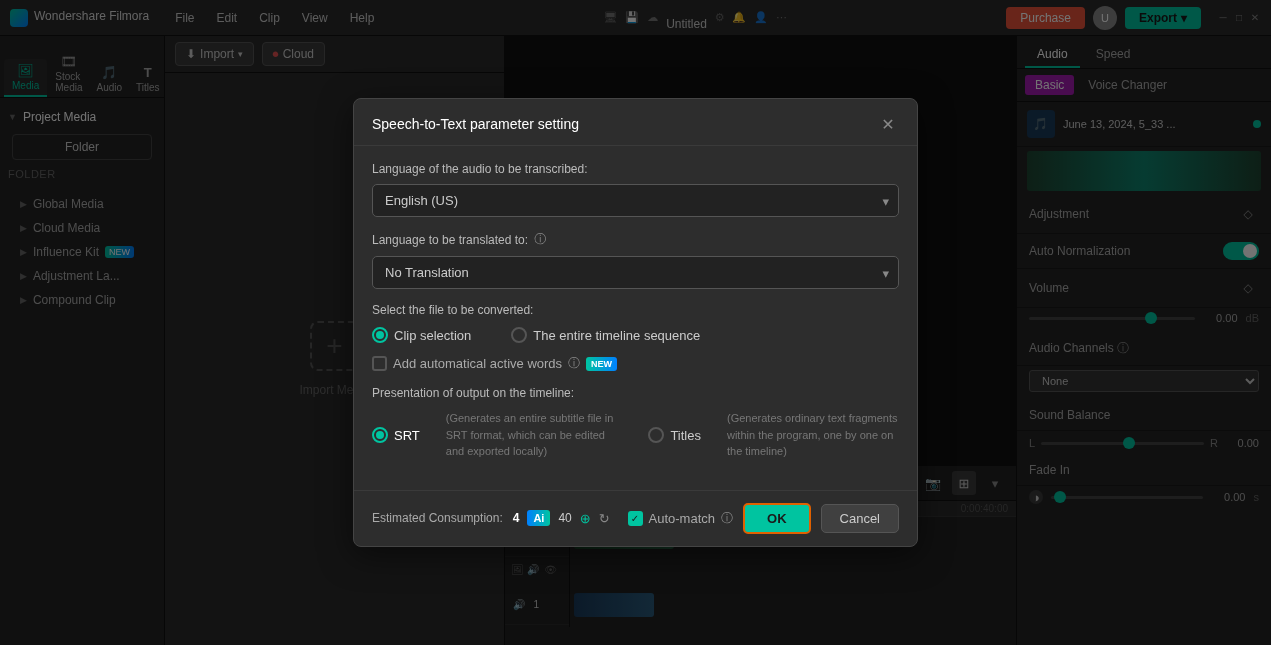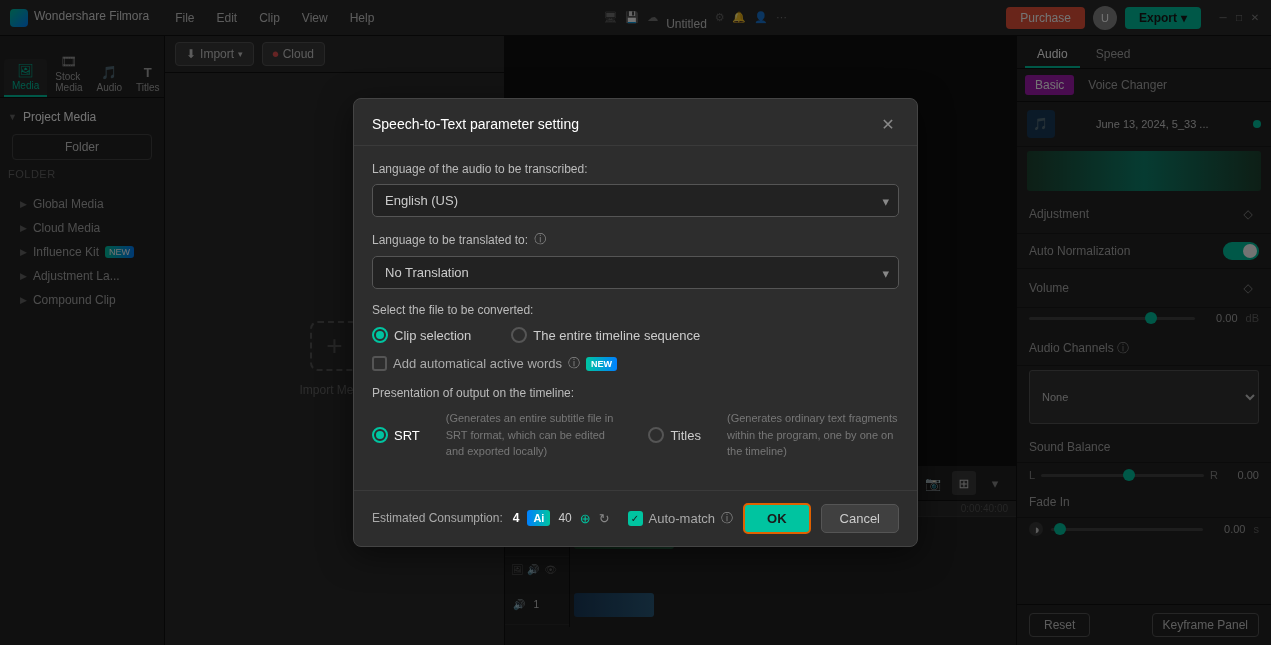--- a/index.html
+++ b/index.html
@@ -357,21 +357,21 @@
       width: 28px;
       height: 28px;
       background: #1a3a5a;
       border-radius: 4px;
       display: flex;
       align-items: center;
       justify-content: center;
       font-size: 12px;
     }
     .audio-file-info { flex: 1; }
-    .audio-file-name { font-size: 11px; color: #ccc; margin-left: 33px; }
+    .audio-file-name { font-size: 11px; color: #ccc; }
     .audio-waveform {
       height: 40px;
       background: linear-gradient(90deg, #1a5a3a, #00c4a0, #1a5a3a);
       margin: 4px 10px;
       border-radius: 3px;
       opacity: 0.6;
     }
     .rpanel-row {
       display: flex;
       align-items: center;
@@ -421,21 +421,21 @@
       position: absolute;
       top: -5px;
       left: 60%;
       cursor: pointer;
     }
     .slider-value { font-size: 11px; color: #aaa; min-width: 35px; text-align: right; }
     .dropdown-select {
       background: #333;
       border: 1px solid #555;
       color: #ccc;
-      padding: 19px 8px;
+      padding: 3px 8px;
       border-radius: 3px;
       font-size: 11px;
       width: 100%;
     }
     .sound-balance-row {
       display: flex;
       align-items: center;
       gap: 6px;
       padding: 6px 12px;
       font-size: 12px;
@@ -936,24 +936,20 @@
     </div>
     <div class="fade-row">
       <div style="width:14px;height:14px;background:#3a3a3a;border-radius:50%;display:flex;align-items:center;justify-content:center;cursor:pointer;">◑</div>
       <div class="slider-track" style="flex:1;">
         <div class="slider-thumb" style="left:2%;"></div>
       </div>
       <span class="slider-value">0.00</span>
       <span style="font-size:11px;color:#666;">s</span>
     </div>
     <div style="flex:1;"></div>
-    <div style="display:flex;justify-content:space-between;padding:8px 12px;border-top:1px solid #111;">
-      <button style="background:transparent;border:1px solid #555;color:#ccc;padding:4px 14px;border-radius:4px;font-size:12px;cursor:pointer;">Reset</button>
-      <button style="background:transparent;border:1px solid #555;color:#ccc;padding:4px 10px;border-radius:4px;font-size:12px;cursor:pointer;">Keyframe Panel</button>
-    </div>
   </div>
 </div>
 
 <div class="dialog-overlay">
   <div class="dialog">
     <div class="dialog-header">
       <span class="dialog-title">Speech-to-Text parameter setting</span>
       <div class="dialog-close">✕</div>
     </div>
     <div class="dialog-body">

